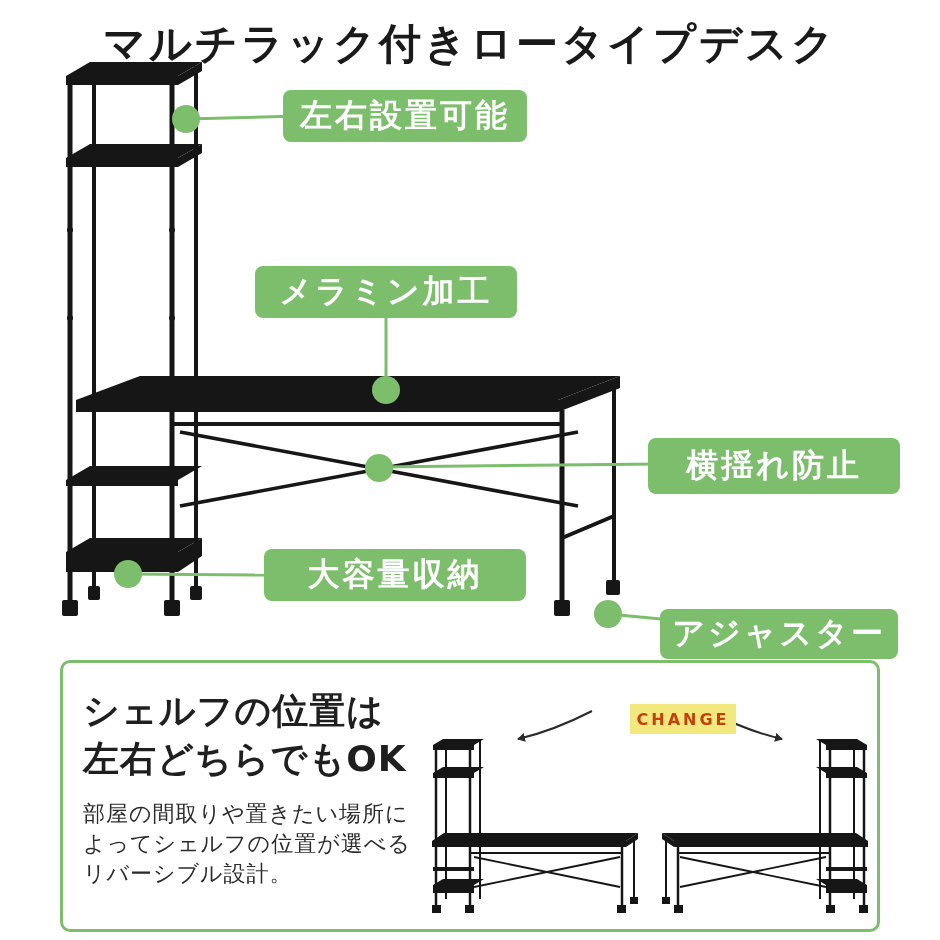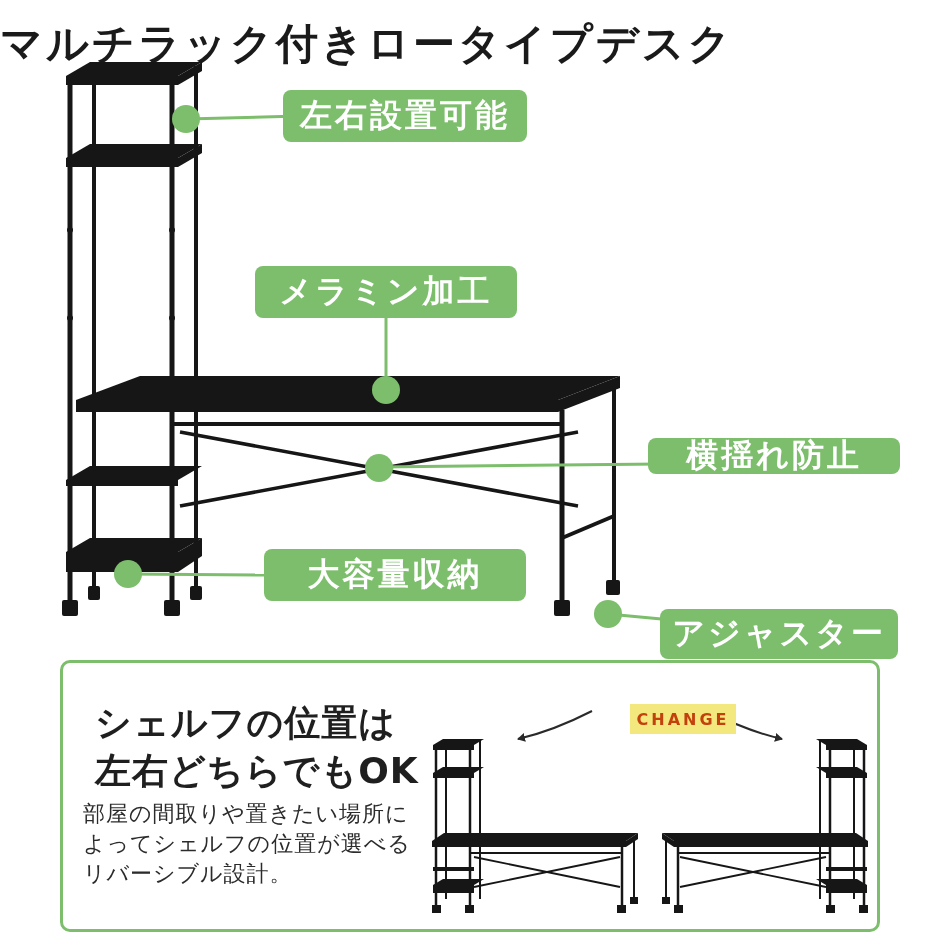--- a/index.html
+++ b/index.html
@@ -1,29 +1,29 @@
 <!DOCTYPE html>
 <html style="--accent-green: #7cbe6b; --highlight-yellow: #f3e87d; --ink: #1c1c1c;"><head>
 <meta charset="utf-8">
 <style>
   *{box-sizing:border-box}
   html,body{margin:0;padding:0;background:#ffffff}
   #page{position:relative;width:940px;height:940px;margin:0 auto;background:#fff;
     font-family:"DejaVu Sans","Liberation Sans",sans-serif;color:#1c1c1c;overflow:hidden}
-  .page-title{position:absolute;left:0;top:16px;width:100%;margin:0;text-align:left;
+  .page-title{position:absolute;left:0;top:16px;width:100%;margin:0;text-align:center;
     font-family:Liberation Serif, serif;font-size:42px;font-weight:700;
     letter-spacing:3px;color:#1a1a1a}
   .main-art{position:absolute;left:0;top:0}
   .bottom-art{position:absolute;left:420px;top:695px}
   .badge{position:absolute;display:flex;align-items:center;justify-content:center;
     background:var(--accent-green,#7cbe6b);color:#fff;font-size:32px;font-weight:700;
     letter-spacing:3px;border-radius:8px}
   .info-box{position:absolute;left:60px;top:660px;width:820px;height:272px;
     border:3px solid var(--accent-green,#7cbe6b);border-radius:10px;background:#fff}
-  .info-heading{position:absolute;left:20px;margin:12px;font-size:36px;font-weight:700;
+  .info-heading{position:absolute;left:20px;margin:0;font-size:36px;font-weight:700;
     color:#1f1f1f;letter-spacing:1px}
   .info-body{position:absolute;left:20px;margin:0;font-size:22px;color:#2b2b2b;letter-spacing:1px}
   .change-label{position:absolute;left:630px;top:704px;width:106px;height:30px;
     display:flex;align-items:center;justify-content:center;
     background:var(--highlight-yellow,#f3e87d);color:#c2410c;font-size:16px;
     font-weight:700;letter-spacing:3px}
   .accent-fill{fill:var(--accent-green,#7cbe6b)}
   .accent-stroke{stroke:var(--accent-green,#7cbe6b)}
   .ink-stroke{stroke:#161616}
   .ink-fill{fill:#161616}
@@ -85,21 +85,21 @@
       <circle class="accent-fill" cx="186" cy="119" r="14"></circle>
       <circle class="accent-fill" cx="386" cy="390" r="14"></circle>
       <circle class="accent-fill" cx="379" cy="468" r="14"></circle>
       <circle class="accent-fill" cx="128" cy="574" r="14"></circle>
       <circle class="accent-fill" cx="608" cy="614" r="14"></circle>
     </g>
   </svg>
 
   <div class="badge" style="left:283px;top:90px;width:244px;height:52px">左右設置可能</div>
   <div class="badge" style="left:255px;top:266px;width:262px;height:52px">メラミン加工</div>
-  <div class="badge" style="left:648px;top:438px;width:252px;height:36px">横揺れ防止</div>
+  <div class="badge" style="left:648px;top:438px;width:252px;height:56px">横揺れ防止</div>
   <div class="badge" style="left:264px;top:549px;width:262px;height:52px">大容量収納</div>
   <div class="badge" style="left:660px;top:609px;width:238px;height:50px">アジャスター</div>
 
   <div class="info-box">
     <p class="info-heading" style="top:24px">シェルフの位置は</p>
     <p class="info-heading" style="top:72px">左右どちらでもOK</p>
     <p class="info-body" style="top:136px">部屋の間取りや置きたい場所に</p>
     <p class="info-body" style="top:166px">よってシェルフの位置が選べる</p>
     <p class="info-body" style="top:196px">リバーシブル設計。</p>
   </div>

